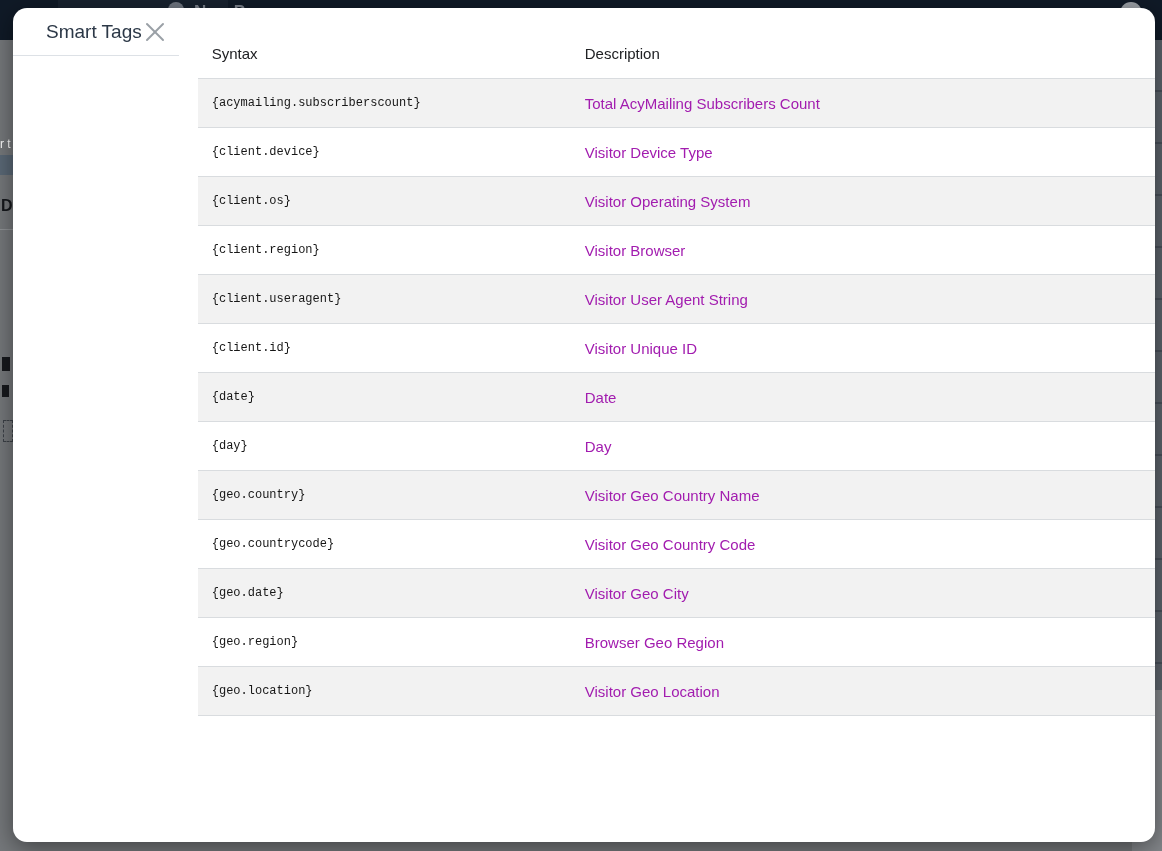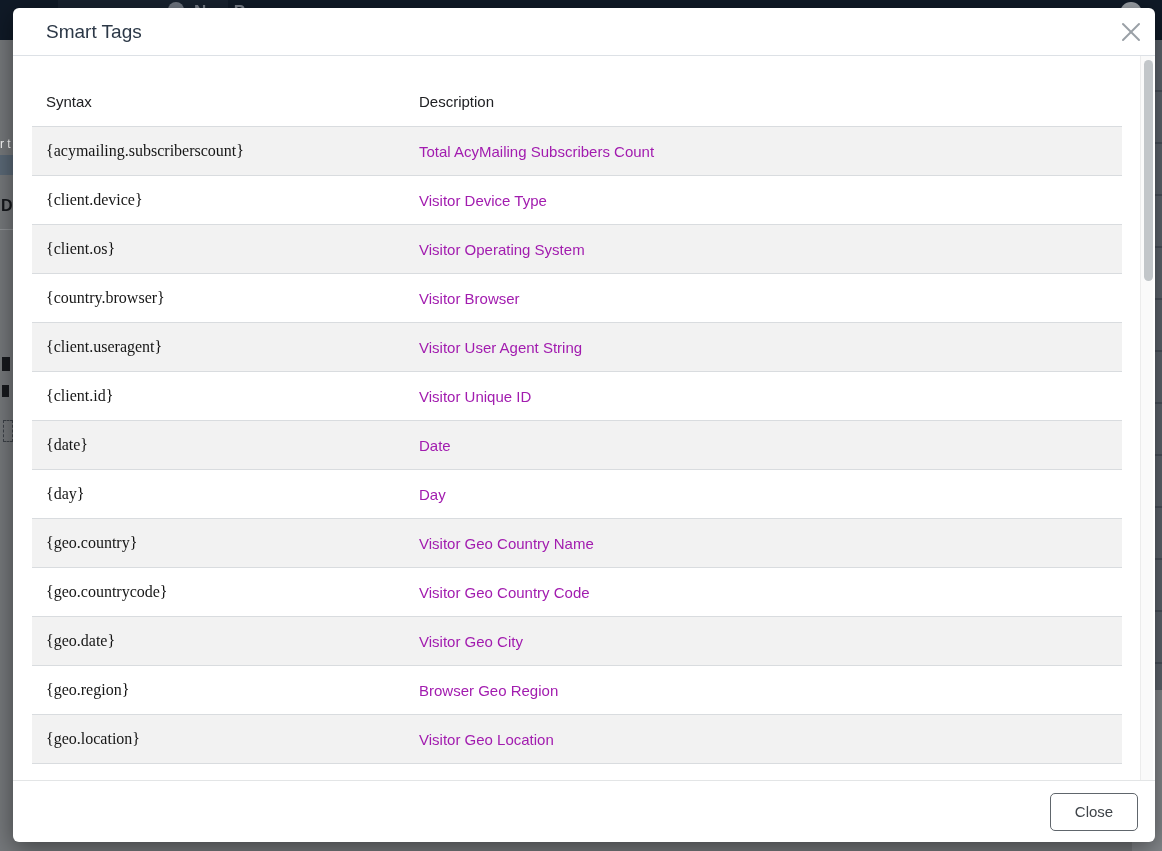--- a/index.html
+++ b/index.html
@@ -20,37 +20,37 @@
   .bg-frag-text { position:absolute; left:0; top:137px; font-size:12px; color:#ffffff; white-space:nowrap; }
   .bg-frag-band { position:absolute; left:0; top:155px; width:13px; height:20px; background:#5a6876; }
   .bg-frag-letter { position:absolute; left:1px; top:197px; font-size:16px; font-weight:bold; color:#15181c; }
   .bg-frag-line { position:absolute; left:0; top:229px; width:13px; height:1px; background:#909396; }
   .bg-frag-mark1 { position:absolute; left:2px; top:357px; width:8px; height:14px; background:#17191d; }
   .bg-frag-mark2 { position:absolute; left:2px; top:385px; width:7px; height:12px; background:#17191d; }
   .bg-frag-dashed { position:absolute; left:3px; top:420px; width:10px; height:22px; border:1px dashed #3c4147; }
 
   
   .modal { position:absolute; left:13px; top:8px; width:1142px; height:834px; background:#ffffff;
-    border-radius:6px; box-shadow:0 6px 24px rgba(0,0,0,.45); display:flex; flex-direction:column; overflow:hidden; }
+    border-radius:14px; box-shadow:0 6px 24px rgba(0,0,0,.45); display:flex; flex-direction:row; overflow:hidden; }
 
   .modal-header { height:48px; flex:none; border-bottom:1px solid #dde1e6; display:flex; align-items:center;
     padding:0 11px 0 33px; }
   .modal-title { font-size:19px; color:#2c3847; }
   .close-x { margin-left:auto; width:26px; height:26px; display:flex; align-items:center; justify-content:center;
     cursor:pointer; background:none; border:none; }
 
   .modal-body { position:relative; height:724px; flex:none; overflow:hidden; }
 
   table.tags { border-collapse:collapse; width:1090px; margin:24px 0 0 19px; table-layout:fixed; }
   table.tags col.c-syntax { width:373px; }
   table.tags th { text-align:left; font-size:15px; font-weight:normal; color:#202124;
     padding:14px 14px 17px 14px; line-height:15px; }
   table.tags td { height:49px; padding:0 14px; vertical-align:middle; border-top:1px solid #d9dcdf; }
   table.tags tbody tr:nth-child(odd) { background:#f2f2f2; }
-  td.syntax { font-family:Liberation Serif, serif; font-size:16px; color:#161616; }
+  td.syntax { font-family:Liberation Mono, monospace; font-size:12px; color:#161616; }
   td.descr  { font-size:15px; color:#a21caf; }
 
   .sb-track { position:absolute; right:2px; top:0; width:13px; height:724px; background:#fafafa;
     border-left:1px solid #ececec; }
   .sb-thumb { position:absolute; left:3px; top:4px; width:9px; height:221px; border-radius:5px; background:#c2c6c9; }
 
   .modal-footer { height:62px; flex:none; border-top:1px solid #e3e5e6; display:flex; align-items:center;
     justify-content:flex-end; padding-right:17px;padding-left:31px; }
   .close-btn { width:88px; height:38px; background:#ffffff; border:1px solid #60666c; border-radius:5px;
     font-size:15px; color:#3f4449; font-family:"Liberation Sans", sans-serif; cursor:pointer; }
@@ -107,21 +107,21 @@
             </tr>
             <tr>
               <td class="syntax">{client.device}</td>
               <td class="descr">Visitor Device Type</td>
             </tr>
             <tr>
               <td class="syntax">{client.os}</td>
               <td class="descr">Visitor Operating System</td>
             </tr>
             <tr>
-              <td class="syntax">{country.browser}</td>
+              <td class="syntax">{client.region}</td>
               <td class="descr">Visitor Browser</td>
             </tr>
             <tr>
               <td class="syntax">{client.useragent}</td>
               <td class="descr">Visitor User Agent String</td>
             </tr>
             <tr>
               <td class="syntax">{client.id}</td>
               <td class="descr">Visitor Unique ID</td>
             </tr>

